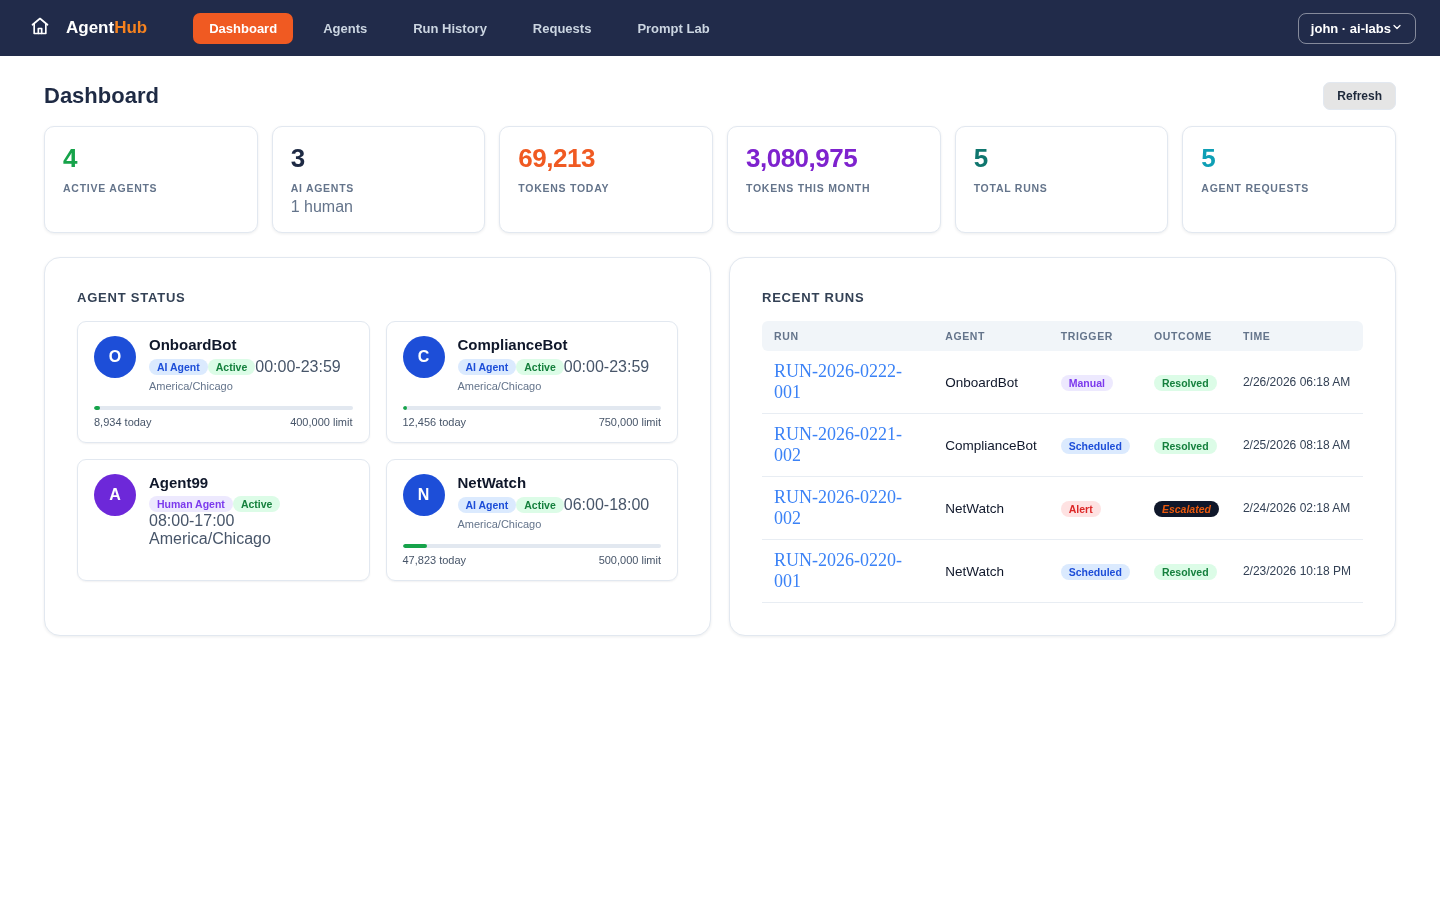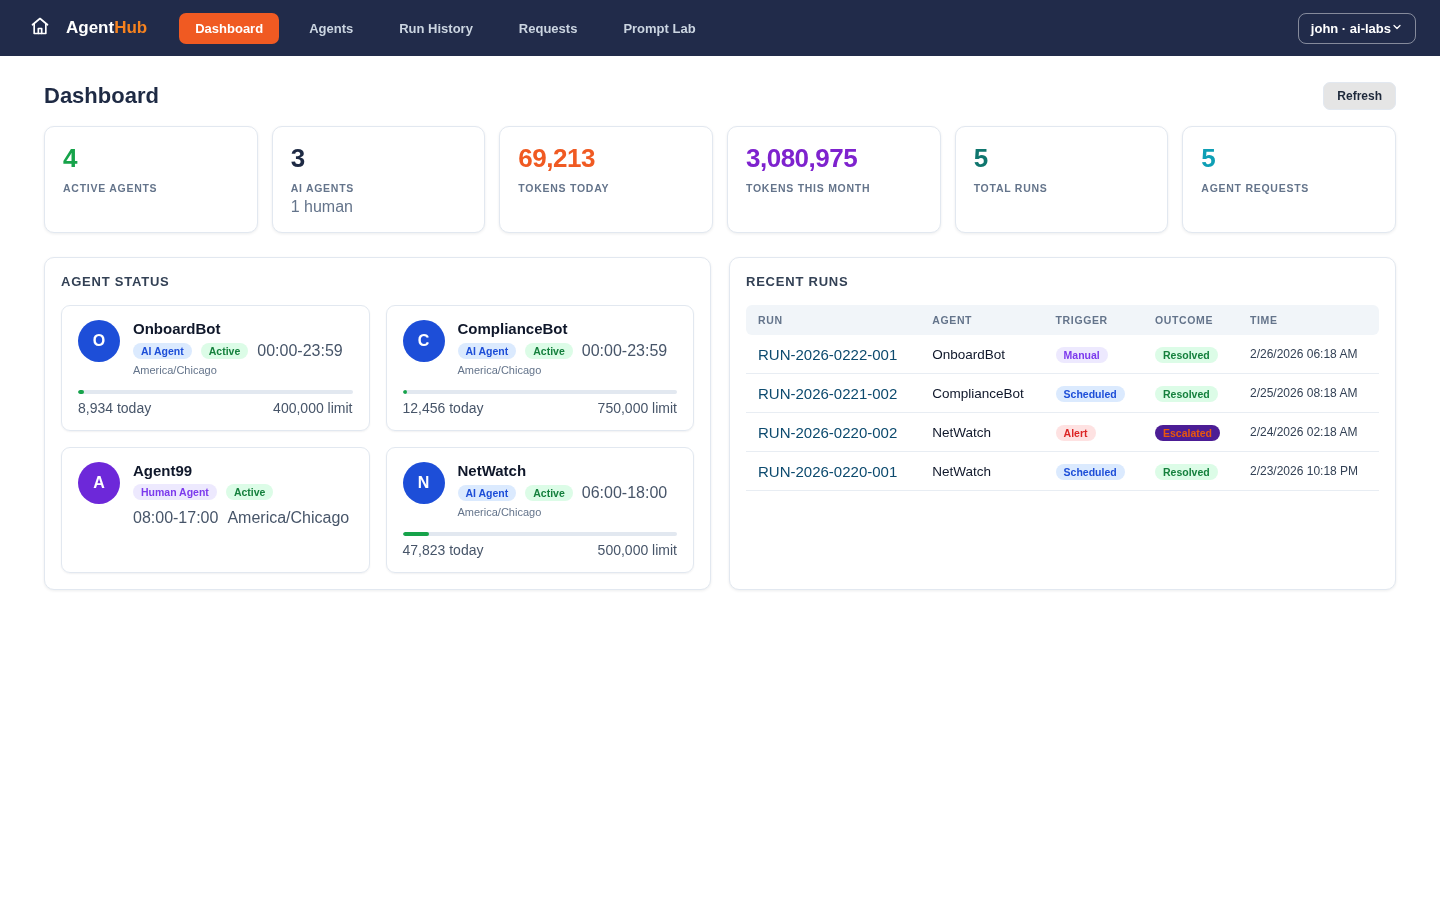--- a/index.html
+++ b/index.html
@@ -13,21 +13,21 @@
 
   
   .navbar {
     height:56px; background:#212b4a; display:flex; align-items:center;
     padding:0 24px; gap:10px;
   }
   .home-btn {
     width:32px; height:32px; border-radius:8px; display:flex; align-items:center;
     justify-content:center; cursor:pointer;
   }
-  .brand { font-size:17px; font-weight:bold; color:#ffffff; margin-right:22px; cursor:pointer; }
+  .brand { font-size:17px; font-weight:bold; color:#ffffff; margin-right:36px; cursor:pointer; }
   .brand .hub { color:#f6821f; }
   .nav-item {
     font-size:13px; font-weight:600; color:#cbd5e1; padding:8px 16px; border-radius:7px;
     cursor:pointer; margin-right:4px;
   }
   .nav-item.active { background:#f05a22; color:#ffffff; }
   .nav-spacer { flex:1; }
   .user-menu {
     display:flex; align-items:center; color:#ffffff; font-size:13px; font-weight:bold;
     border:1px solid rgba(255,255,255,0.45); border-radius:8px; padding:7px 12px; cursor:pointer;
@@ -58,21 +58,21 @@
   .c-teal   { color:#0e9fb5; }
   .stat-label {
     font-size:10.5px; font-weight:600; color:#64748b; letter-spacing:0.07em;
     margin-top:8px; text-transform:uppercase;
   }
   .stat-sub { font-size:16px; color:#64748b; margin-top:4px; }
 
   
   .panels { display:grid; grid-template-columns:1fr 1fr; gap:18px; margin-top:24px; }
   .panel {
-    background:#ffffff; border:1px solid #e2e8f0; border-radius:10px; padding:16px;
+    background:#ffffff; border:1px solid #e2e8f0; border-radius:16px; padding:32px;
     box-shadow:0 1px 3px rgba(15,23,42,0.08);
   }
   .panel-title {
     font-size:13px; font-weight:bold; color:#334155; letter-spacing:0.06em; margin-bottom:16px;
   }
 
   
   .agent-grid { display:grid; grid-template-columns:1fr 1fr; gap:16px; align-items:stretch; }
   .agent-card {
     border:1px solid #e2e8f0; border-radius:9px; padding:14px 16px;
@@ -80,54 +80,54 @@
   }
   .agent-top { display:flex; gap:13px; }
   .avatar {
     width:42px; height:42px; border-radius:50%; flex:0 0 42px;
     display:flex; align-items:center; justify-content:center;
     color:#ffffff; font-size:16px; font-weight:bold;
   }
   .avatar-blue { background:#1d4ed8; }
   .avatar-purple { background:#6d28d9; }
   .agent-name { font-size:15px; font-weight:bold; color:#0f172a; }
-  .agent-meta { display:flex; flex-wrap:wrap; align-items:center; gap:9px; margin-top:5px; }
+  .agent-meta { display:flex; flex-wrap:wrap; align-items:center; gap:0; margin-top:5px; }
   .pill {
     display:inline-block; font-size:10.5px; font-weight:bold; padding:2px 8px; border-radius:10px;
     white-space:nowrap;
   }
   .pill-blue   { background:#dbeafe; color:#1d4ed8; }
   .pill-green  { background:#dcfce7; color:#15803d; }
   .pill-purple { background:#ede9fe; color:#7c3aed; }
   .pill-red    { background:#fee2e2; color:#dc2626; }
-  .pill-orange { background:#4c1d95; color:#ea580c; }
+  .pill-orange { background:#0f172a; color:#ea580c;font-style:italic; }
   .hours { font-size:16px; color:#475569; }
   .tz { font-size:11px; color:#64748b; margin-top:4px; }
   .progress-track {
     height:4px; background:#e2e8f0; border-radius:3px; margin-top:14px; overflow:hidden;
   }
   .progress-fill { height:100%; background:#16a34a; border-radius:3px; }
   .usage-row {
     display:flex; justify-content:space-between; margin-top:6px;
-    font-size:14px; color:#475569;
+    font-size:11px; color:#475569;
   }
 
   
   table.runs { width:100%; border-collapse:collapse; }
   table.runs thead th {
     background:#f1f5f9; text-align:left; font-size:10.5px; font-weight:600; color:#64748b;
     letter-spacing:0.06em; padding:9px 12px; text-transform:uppercase;
   }
   table.runs thead th:first-child { border-radius:6px 0 0 6px;margin-top:44px; }
   table.runs thead th:last-child { border-radius:0 6px 6px 0; }
   table.runs tbody td {
     padding:10px 12px; border-bottom:1px solid #e8edf3; vertical-align:middle;
   }
   table.runs tbody tr:last-child td { border-bottom:1px solid #e8edf3; }
-  .run-id { font-family:Liberation Sans, sans-serif; font-size:15px; color:#0c4a6e; }
+  .run-id { font-family:Liberation Serif, serif; font-size:18px; color:#3b82f6; }
   .agent-cell { font-size:13.5px; color:#0f172a; }
   .time-cell { font-size:12px; color:#334155; white-space:nowrap; }
 </style>
 </head>
 <body>
 
 <div class="app">
 
   <div class="navbar">
     <div class="home-btn">

